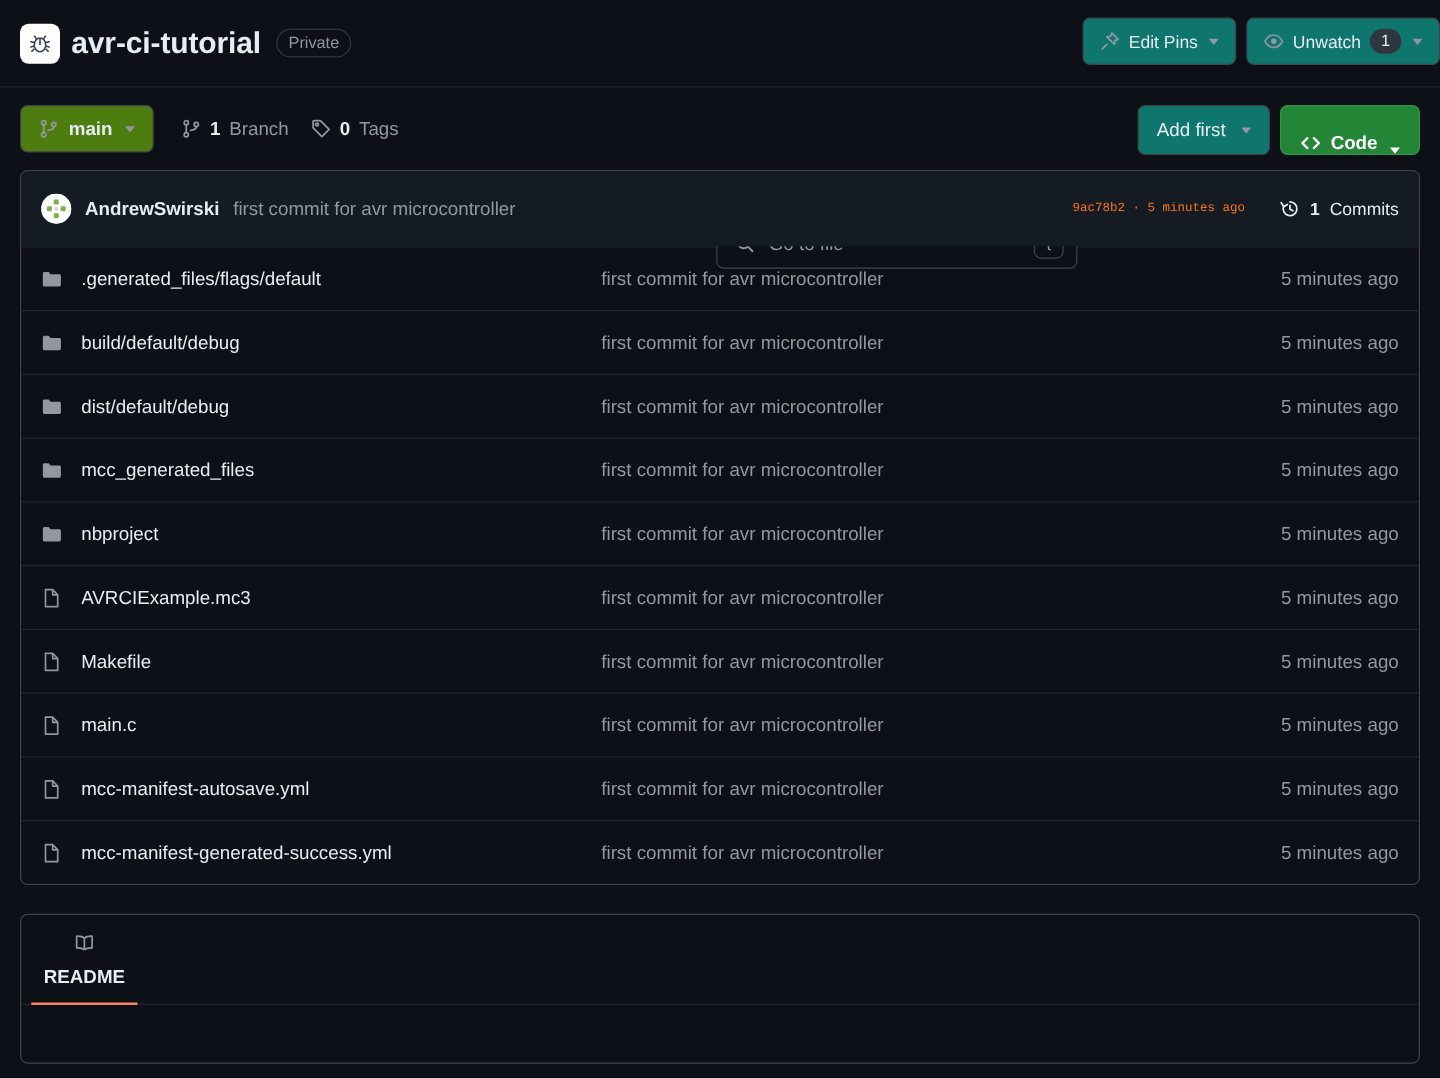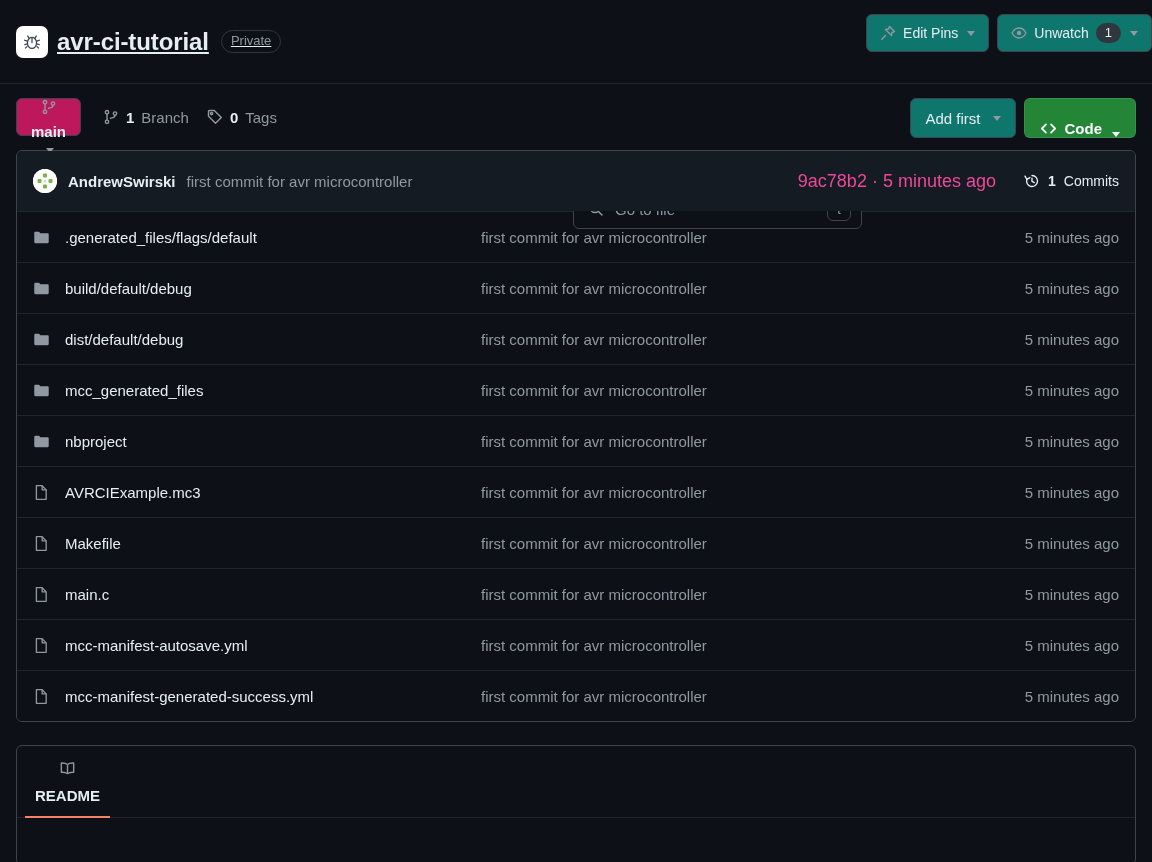--- a/index.html
+++ b/index.html
@@ -9,26 +9,25 @@
     height: 862px;
     background: #0d1117;
     font-family: "Liberation Sans", sans-serif;
     color: #e6edf3;
     overflow: hidden;
   }
 
   
   .repo-header {
     position: relative;
-    height: 84px;
+    height: 70px;
     padding: 0 16px;
     display: flex;
     align-items: center;
     border-bottom: 1px solid #21262d;
-    text-decoration: underline;
   }
 
   .repo-title-group {
     display: flex;
     align-items: center;
     gap: 9px;
   }
 
   .repo-avatar {
     width: 32px;
@@ -106,30 +105,29 @@
   
   .toolbar {
     position: relative;
     height: 66px;
     padding: 0 16px;
     display: flex;
     align-items: center;
   }
 
   .branch-btn {
-    background: #be185d;
+    background: #4d7c0f;
     border: 1px solid #3d444d;
     border-radius: 6px;
     height: 38px;
     display: inline-flex;
     align-items: center;
     gap: 8px;
     padding: 0 14px;
     cursor: pointer;
-    flex-direction: column;
   }
   .branch-btn .label { font-size: 15px; font-weight: bold; color: #e6edf3; }
 
   .refs-meta {
     display: flex;
     align-items: center;
     gap: 18px;
     margin-left: 22px;
   }
   .ref-item {
@@ -235,21 +233,21 @@
   .commit-author { font-size: 15px; font-weight: bold; color: #e6edf3; cursor: pointer; }
   .commit-msg { font-size: 15px; color: #9198a1; cursor: pointer; }
 
   .commit-right {
     position: absolute;
     right: 16px;
     display: flex;
     align-items: center;
     gap: 28px;
   }
-  .commit-sha { font-size: 18px; color: #ec4899; cursor: pointer; white-space: nowrap; }
+  .commit-sha { font-size: 10px; color: #f97316; cursor: pointer; white-space: nowrap; font-family: Liberation Mono, monospace; }
   .commits-link {
     display: inline-flex; align-items: center; gap: 8px;
     font-size: 14px; color: #e6edf3; cursor: pointer; white-space: nowrap;
   }
   .commits-link b { font-weight: bold; }
   .commits-link .word { color: #e6edf3; }
 
   .file-row {
     height: 51px;
     display: flex;

